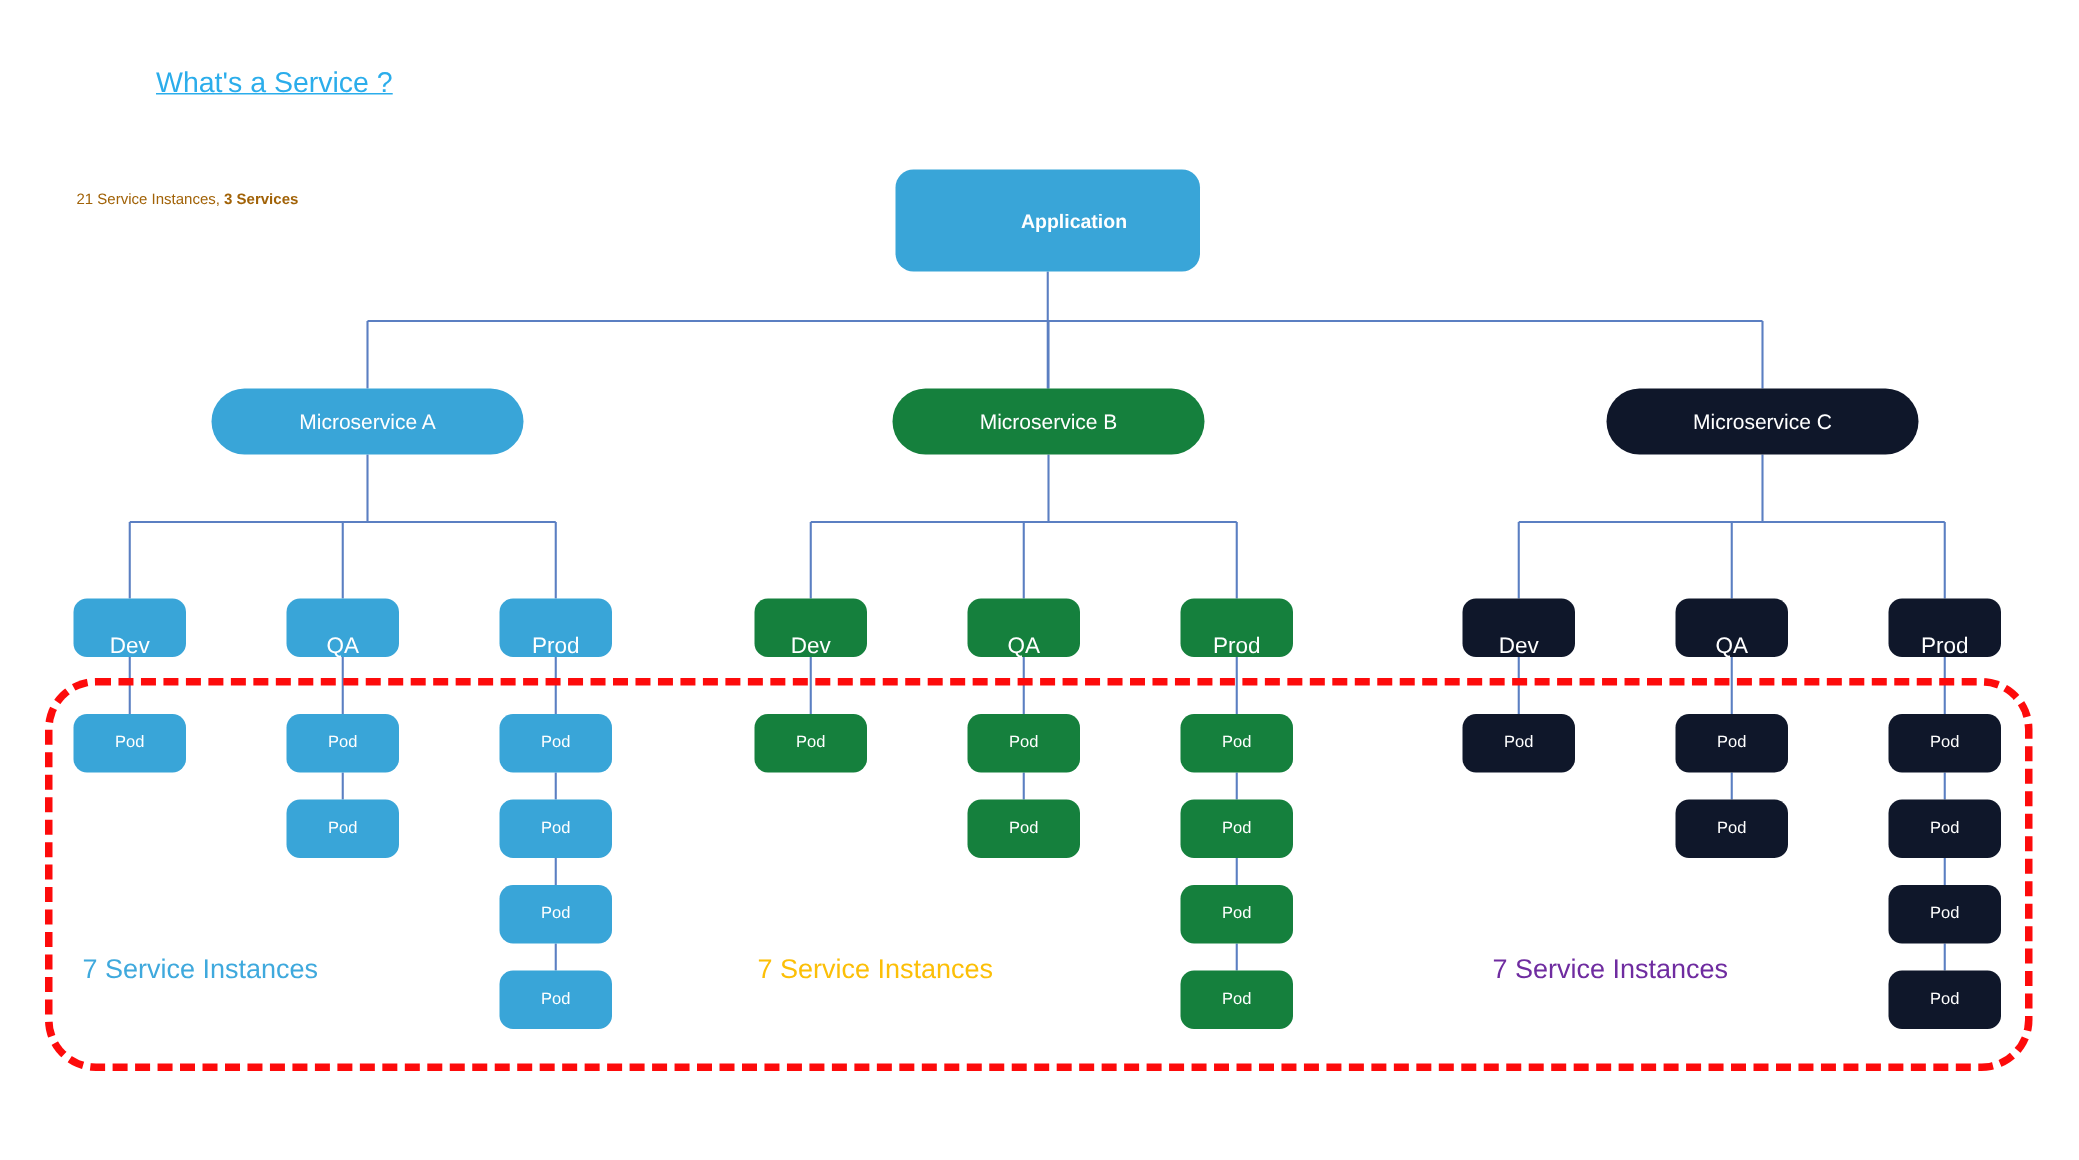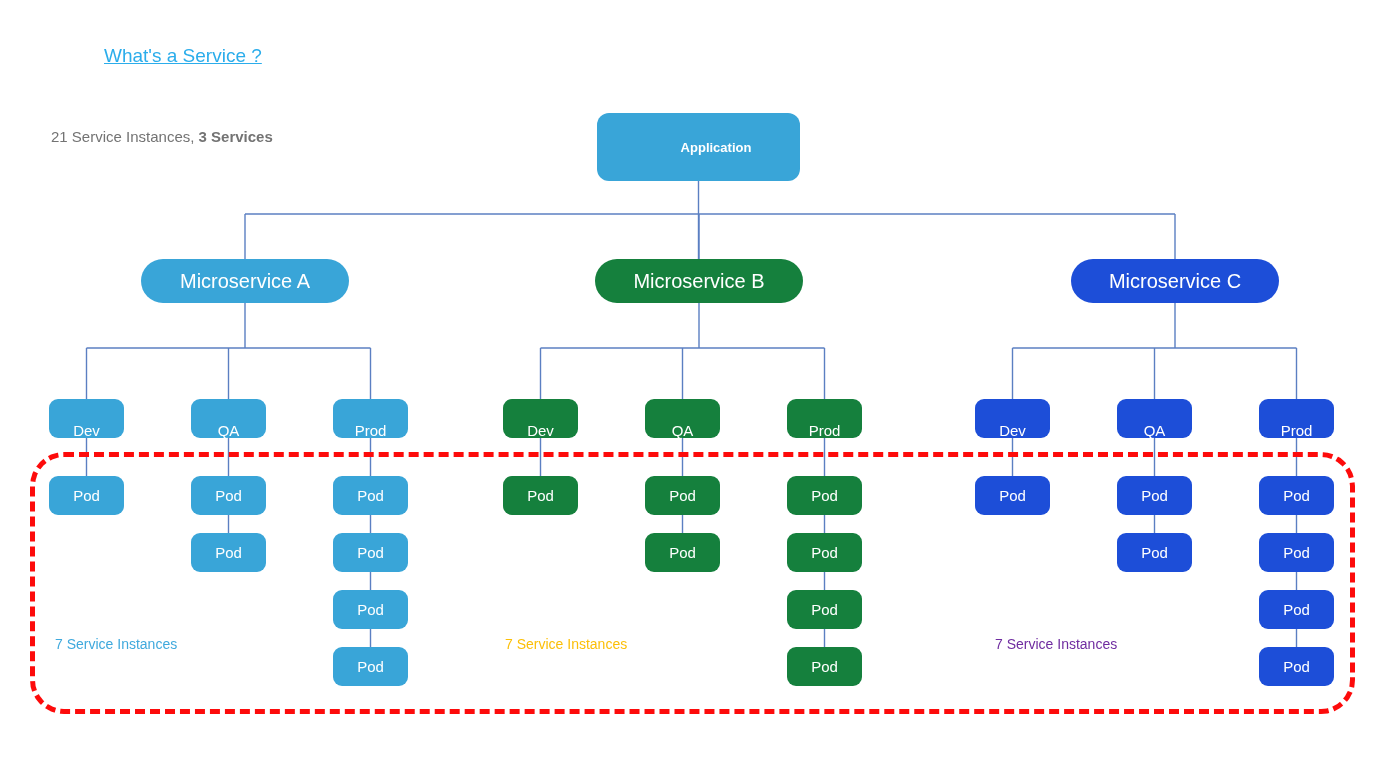--- a/index.html
+++ b/index.html
@@ -36,53 +36,53 @@
     line-height: 1;
     white-space: nowrap;
   }
   .node-app {
     border-radius: 12px;
     font-size: 13px;
     font-weight: bold;
   }
   .node-ms {
     border-radius: 22px;
-    font-size: 20px;
+    font-size: 14px;
   }
   .node-env {
     border-radius: 9px;
     font-size: 15px;
     align-items: flex-end;
   }
   .node-pod {
     border-radius: 9px;
-    font-size: 15px;
+    font-size: 11px;
   }
   .c-blue   { background: #39a5d8; }
   .c-amber  { background: #15803d; }
-  .c-purple { background: #1d4ed8; }
+  .c-purple { background: #0f172a; }
 
   .title {
     position: absolute;
     font-size: 19px;
     color: #2badeb;
     white-space: nowrap;
     text-decoration: underline;
   }
   .annotation {
     position: absolute;
-    font-size: 15px;
-    color: #737373;
+    font-size: 10px;
+    color: #a16207;
     white-space: nowrap;
   }
   .annotation b { font-weight: bold; }
 
   .instances-label {
     position: absolute;
-    font-size: 14px;
+    font-size: 18px;
     white-space: nowrap;
   }
 
   .dashed-box {
     position: absolute;
     box-sizing: border-box;
     border: 5px dashed #fd0b0b;
     border-radius: 34px;
     pointer-events: none;
   }

